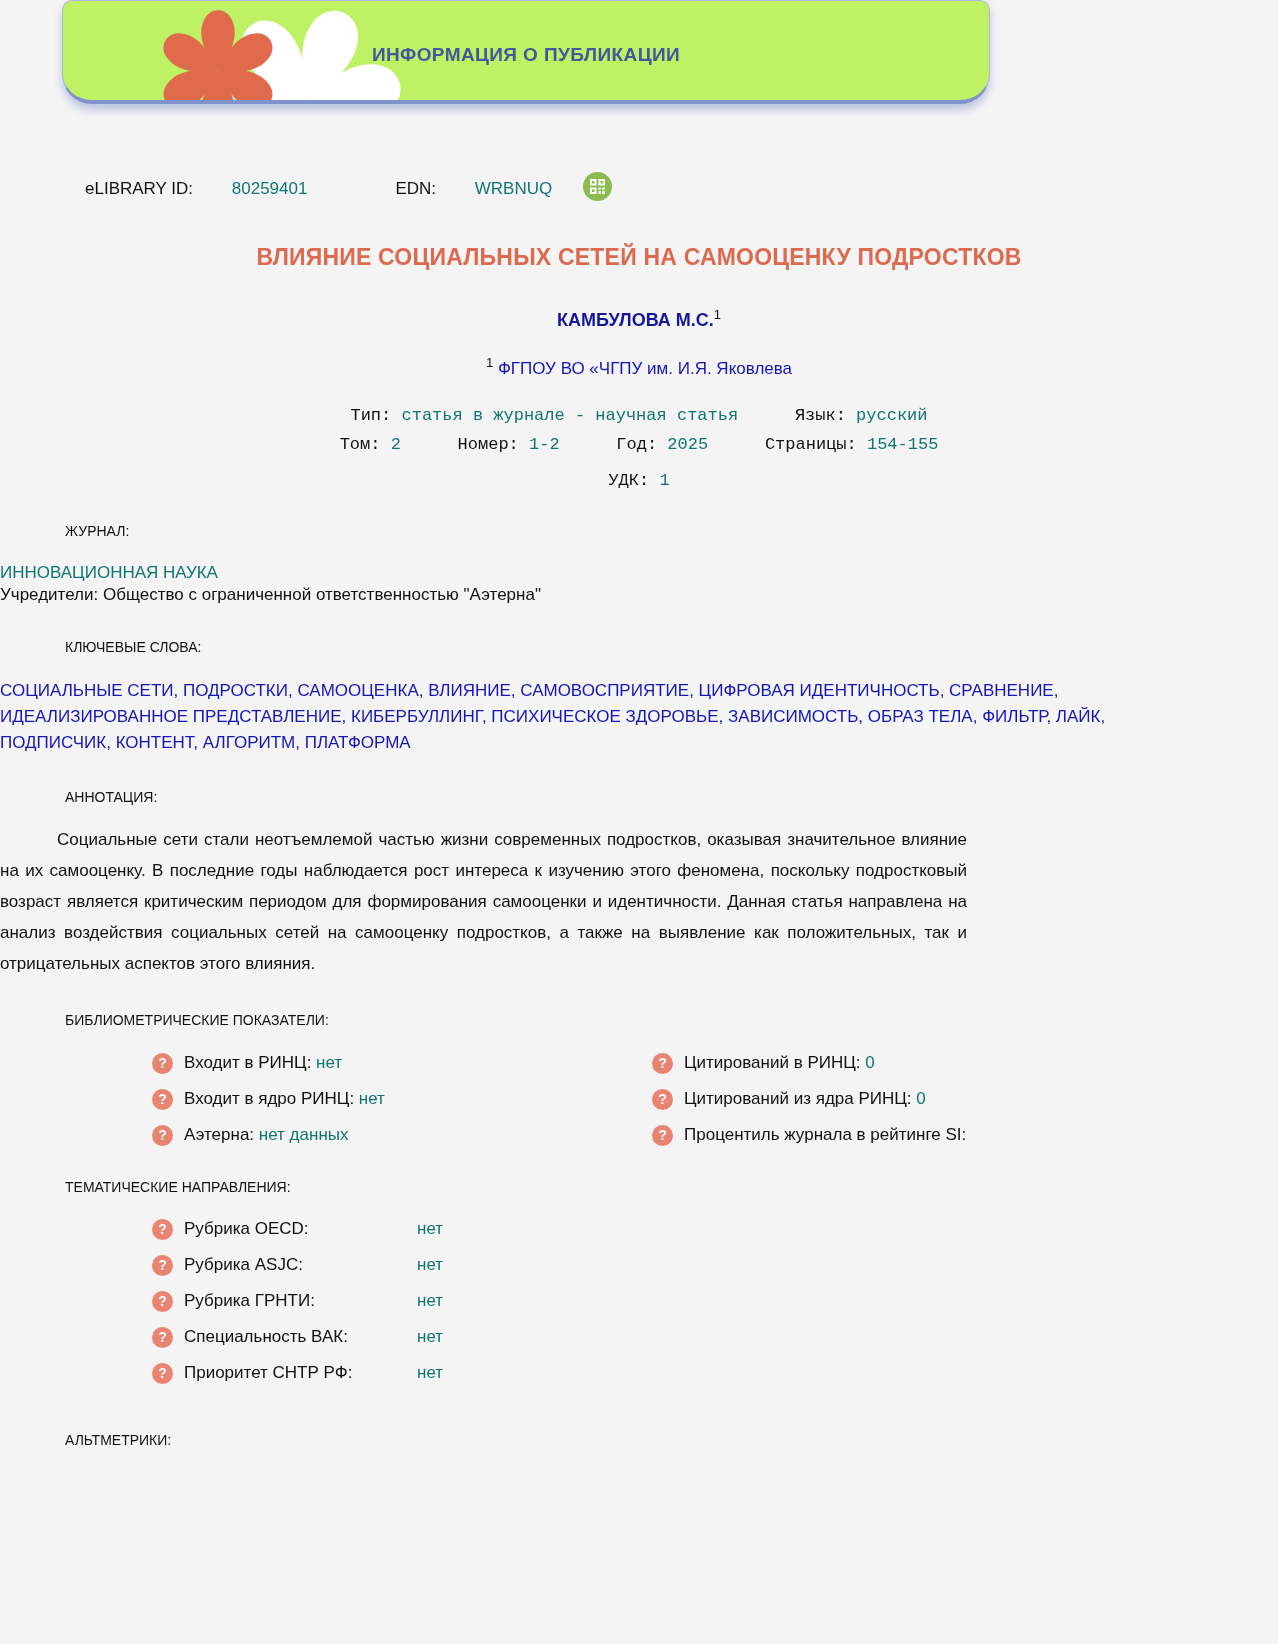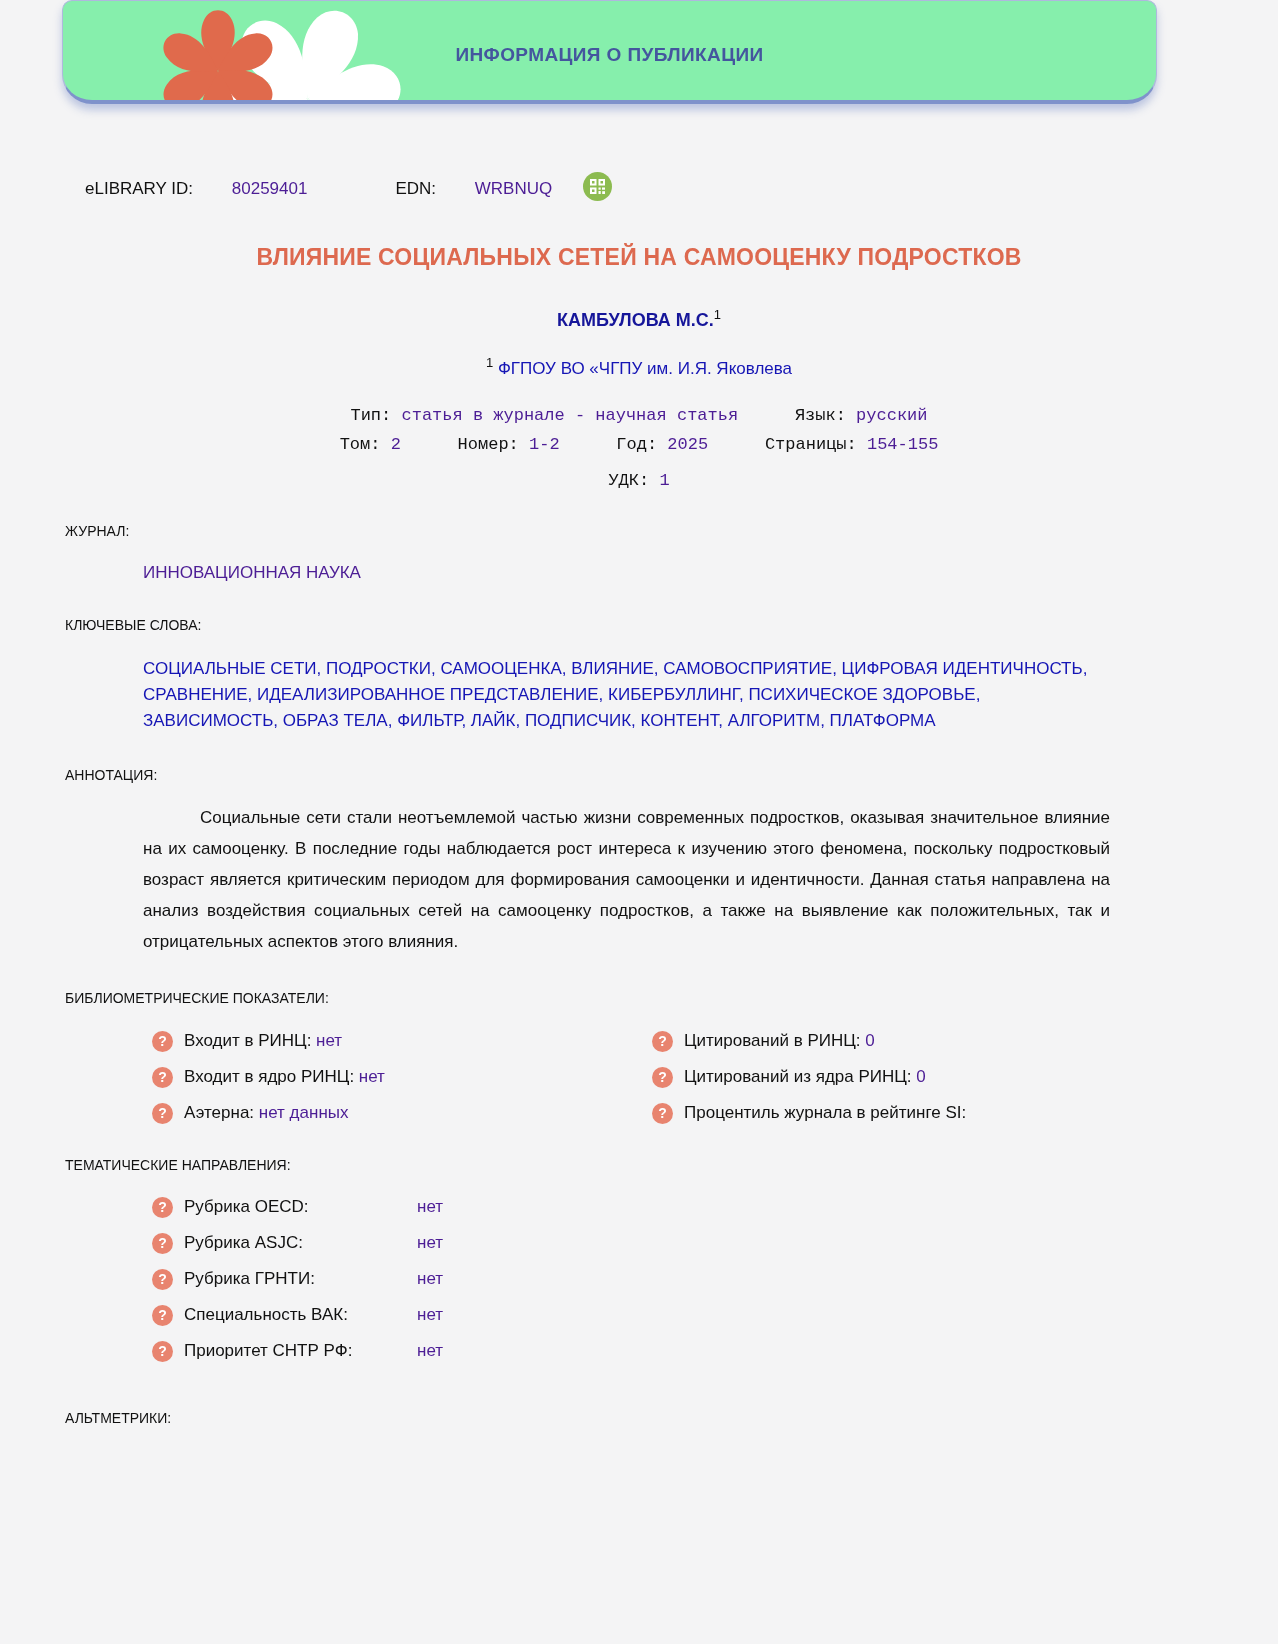--- a/index.html
+++ b/index.html
@@ -7,65 +7,65 @@
   body {
     background:#f4f4f5;
     font-family:"Liberation Sans", sans-serif;
     color:#111;
     overflow:hidden;
   }
   
   .header {
     position:relative;
     margin-left:62px;
-    width:1095px;
+    width:928px;
     height:104px;
-    background:#86efac;
+    background:#bef264;
     border:1px solid #aeb9dd;
     border-bottom:4px solid #7f92cb;
     border-radius:10px 10px 30px 30px;
     box-shadow:0 6px 8px rgba(120,140,200,.45);
     overflow:hidden;
   }
   .logo-svg { position:absolute; left:30px; top:0; }
   .header-title {
     position:absolute;
     left:0; right:0; top:43px;
     text-align:center;
     font-size:19px;
     font-weight:bold;
     letter-spacing:.4px;
     color:#44569e;
   }
   
   .id-line { margin:68px 0 0 85px; font-size:17px; display:flex; align-items:center;gap:17px; }
   .id-line .gap { display:inline-block; width:54px; }
   .lbl { color:#111; }
-  a.link, .link { color:#4c1d95; text-decoration:none; cursor:pointer; }
+  a.link, .link { color:#0f766e; text-decoration:none; cursor:pointer; }
   .qr-icon { margin-left:14px; display:inline-block; vertical-align:middle; }
   
   .art-title {
     margin-top:38px;
     text-align:center;
     font-size:23px;
     font-weight:bold;
     color:#dd694f;
     letter-spacing:.2px;
   }
   .art-author { margin-top:36px; text-align:center; font-size:18px; font-weight:bold; color:#16169a; }
   .art-author sup { color:#111; font-weight:normal; font-size:13px; }
   .art-affil { margin-top:24px; text-align:center; font-size:17px; color:#1515b5; }
   .art-affil sup { color:#111; font-size:13px; }
   .meta-line { margin-top:26px; text-align:center; font-size:17px; }
   .meta-line.second { margin-top:9px; }
   .meta-line.third { margin-top:16px; }
   .meta-pair { display:inline-block; margin:0 26px; white-space:nowrap;font-family:Liberation Mono, monospace; }
   
   .section-label { margin:33px 0 0 65px; font-size:14px; color:#111; }
-  .indent { margin-left:143px; margin-right:120px; }
+  .indent { margin-right:120px; }
   .journal-block { margin-top:23px; font-size:17px; line-height:22px; }
   .keywords-text { margin-top:23px; margin-right:168px; font-size:17px; line-height:26px; color:#1515b5; }
   .annot-text {
     margin-top:19px;
     width:967px;
     font-size:17px;
     line-height:31px;
     text-align:justify;
     text-indent:57px;
   }
@@ -182,20 +182,21 @@
 <div class="meta-line third">
   <span class="meta-pair">
     <span class="lbl">УДК:</span>
     <span class="link">1</span>
   </span>
 </div>
 
 <div class="section-label">ЖУРНАЛ:</div>
 <div class="journal-block indent">
   <div><span class="link">ИННОВАЦИОННАЯ НАУКА</span></div>
+  <div class="lbl">Учредители: Общество с ограниченной ответственностью "Аэтерна"</div>
 </div>
 
 <div class="section-label">КЛЮЧЕВЫЕ СЛОВА:</div>
 <div class="keywords-text indent">СОЦИАЛЬНЫЕ СЕТИ, ПОДРОСТКИ, САМООЦЕНКА, ВЛИЯНИЕ, САМОВОСПРИЯТИЕ, ЦИФРОВАЯ ИДЕНТИЧНОСТЬ, СРАВНЕНИЕ, ИДЕАЛИЗИРОВАННОЕ ПРЕДСТАВЛЕНИЕ, КИБЕРБУЛЛИНГ, ПСИХИЧЕСКОЕ ЗДОРОВЬЕ, ЗАВИСИМОСТЬ, ОБРАЗ ТЕЛА, ФИЛЬТР, ЛАЙК, ПОДПИСЧИК, КОНТЕНТ, АЛГОРИТМ, ПЛАТФОРМА</div>
 
 <div class="section-label">АННОТАЦИЯ:</div>
 <div class="annot-text indent">Социальные сети стали неотъемлемой частью жизни современных подростков, оказывая значительное влияние на их самооценку. В последние годы наблюдается рост интереса к изучению этого феномена, поскольку подростковый возраст является критическим периодом для формирования самооценки и идентичности. Данная статья направлена на анализ воздействия социальных сетей на самооценку подростков, а также на выявление как положительных, так и отрицательных аспектов этого влияния.</div>
 
 <div class="section-label">БИБЛИОМЕТРИЧЕСКИЕ ПОКАЗАТЕЛИ:</div>
 <div class="biblio-grid">

